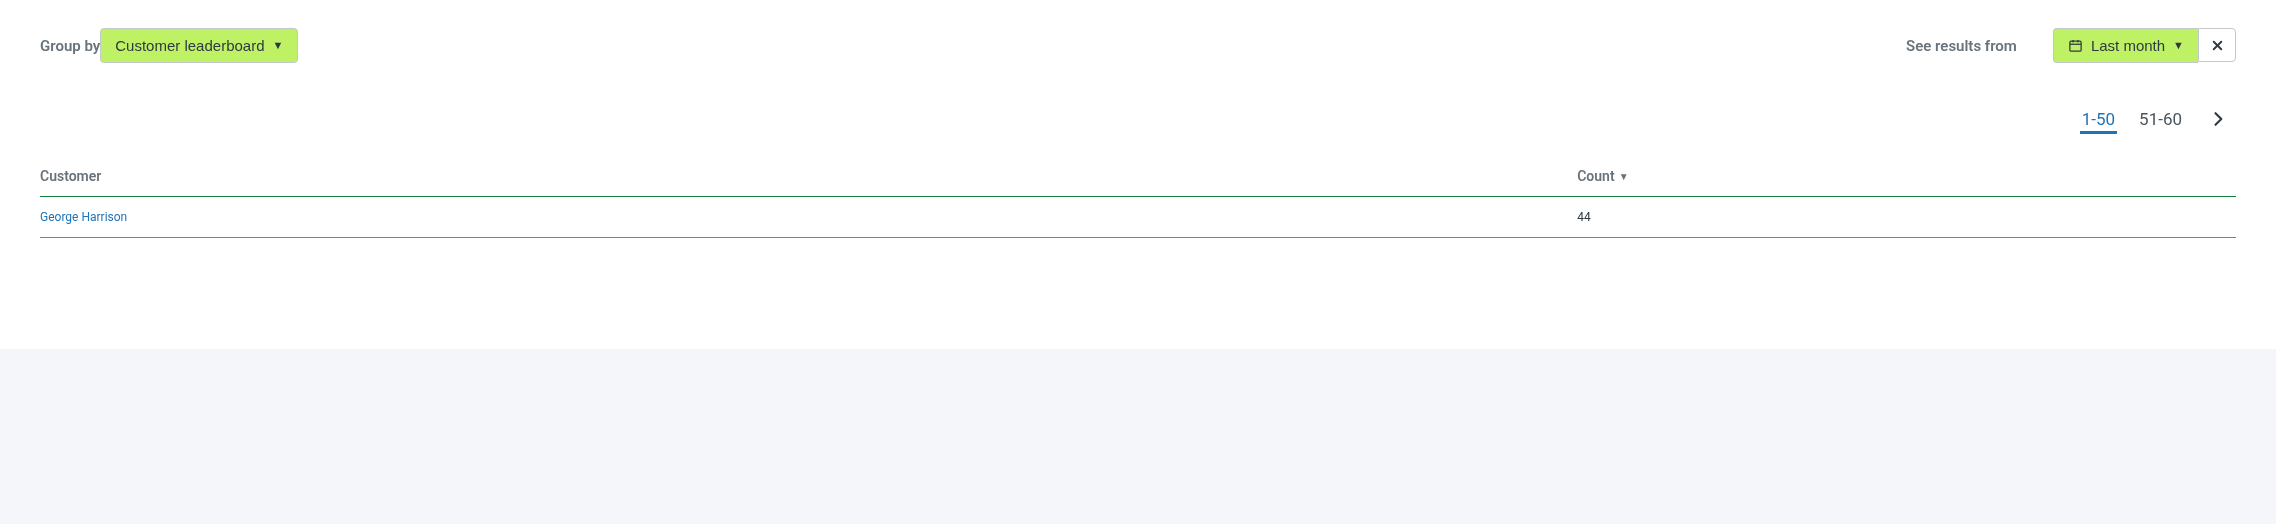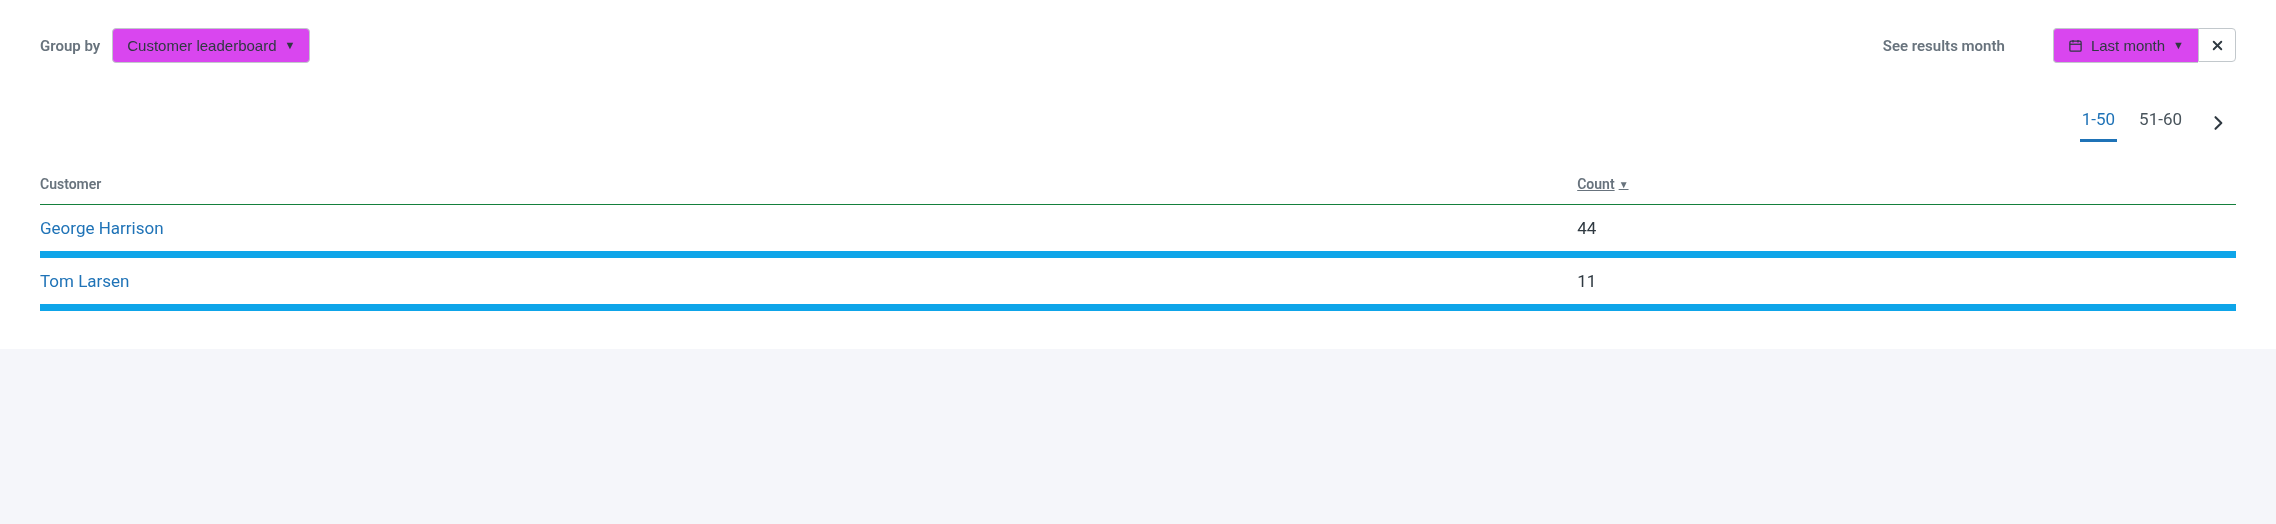--- a/index.html
+++ b/index.html
@@ -17,33 +17,32 @@
   }
   .top-row {
     display: flex;
     justify-content: space-between;
     align-items: center;
     margin-bottom: 40px;
   }
   .left-controls, .right-controls {
     display: flex;
     align-items: center;
-    gap: 12px;
   }
   .control-label {
     font-size: 15px;
     color: #68737d;
     font-weight: 600;
   }
   .dropdown-btn {
     display: inline-flex;
     align-items: center;
     gap: 8px;
     border: 1px solid #c2c8cc;
-    background: #d946ef;
+    background: #bef264;
     border-radius: 4px;
     padding: 6px 14px;
     font-size: 15px;
     color: #2f3941;
     cursor: pointer;
     line-height: 1.4;
   }
   .dropdown-btn .caret {
     font-size: 11px;
     color: #2f3941;
@@ -71,21 +70,21 @@
     display: flex;
     justify-content: flex-end;
     align-items: center;
     gap: 20px;
     padding-right: 4px;
     margin-bottom: 24px;
   }
   .page-range {
     font-size: 17px;
     color: #49545c;
-    padding: 6px 2px 10px;
+    padding: 6px 2px 2px;
     cursor: pointer;
     border-bottom: 3px solid transparent;
   }
   .page-range.active {
     color: #1f73b7;
     border-bottom-color: #1f73b7;
   }
   .chevron-next {
     display: inline-flex;
     align-items: center;
@@ -105,37 +104,36 @@
     color: #68737d;
     font-weight: 600;
     padding: 10px 0 12px;
     border-bottom: 1px solid #15803d;
   }
   table.leaderboard th.count-col {
     width: 30%;
   }
   table.leaderboard td {
     padding: 13px 0;
-    border-bottom: 7px solid #0ea5e9;
-    font-size: 17px;
+    border-bottom: 1px solid #0ea5e9;
+    font-size: 12px;
   }
   .customer-link {
     color: #1f73b7;
     text-decoration: none;
     cursor: pointer;
   }
   .count-val {
     color: #2f3941;
     margin-left: 36px;
   }
   .sort-indicator-wrap {
     display: inline-flex;
     align-items: center;
     gap: 4px;
-    text-decoration: underline;
   }
   .sort-caret {
     font-size: 10px;
     color: #68737d;
   }
   .cal-icon { display:inline-flex; }
   .cal-icon svg { display:block; }
   .close-icon svg { display:block; }
 </style>
 </head>
@@ -145,21 +143,21 @@
 
   <div class="top-row">
     <div class="left-controls">
       <span class="control-label">Group by</span>
       <button class="dropdown-btn">
         <span>Customer leaderboard</span>
         <span class="caret">▼</span>
       </button>
     </div>
     <div class="right-controls">
-      <span class="control-label">See results month</span>
+      <span class="control-label">See results from</span>
       <div class="date-group">
         <button class="dropdown-btn">
           <span class="cal-icon">
             <svg width="15" height="15" viewBox="0 0 24 24" fill="none" stroke="#2f3941" stroke-width="2">
               <rect x="3" y="5" width="18" height="16" rx="2"></rect>
               <line x1="3" y1="10" x2="21" y2="10"></line>
               <line x1="8" y1="3" x2="8" y2="7"></line>
               <line x1="16" y1="3" x2="16" y2="7"></line>
             </svg>
           </span>
@@ -198,20 +196,16 @@
             <span class="sort-caret">▼</span>
           </span>
         </th>
       </tr>
     </thead>
     <tbody id="tbody">
         <tr>
           <td><a class="customer-link">George Harrison</a></td>
           <td class="count-val">44</td>
         </tr>
-        <tr>
-          <td><a class="customer-link">Tom Larsen</a></td>
-          <td class="count-val">11</td>
-        </tr>
       </tbody>
   </table>
 
 </div>
 
 </body></html>

